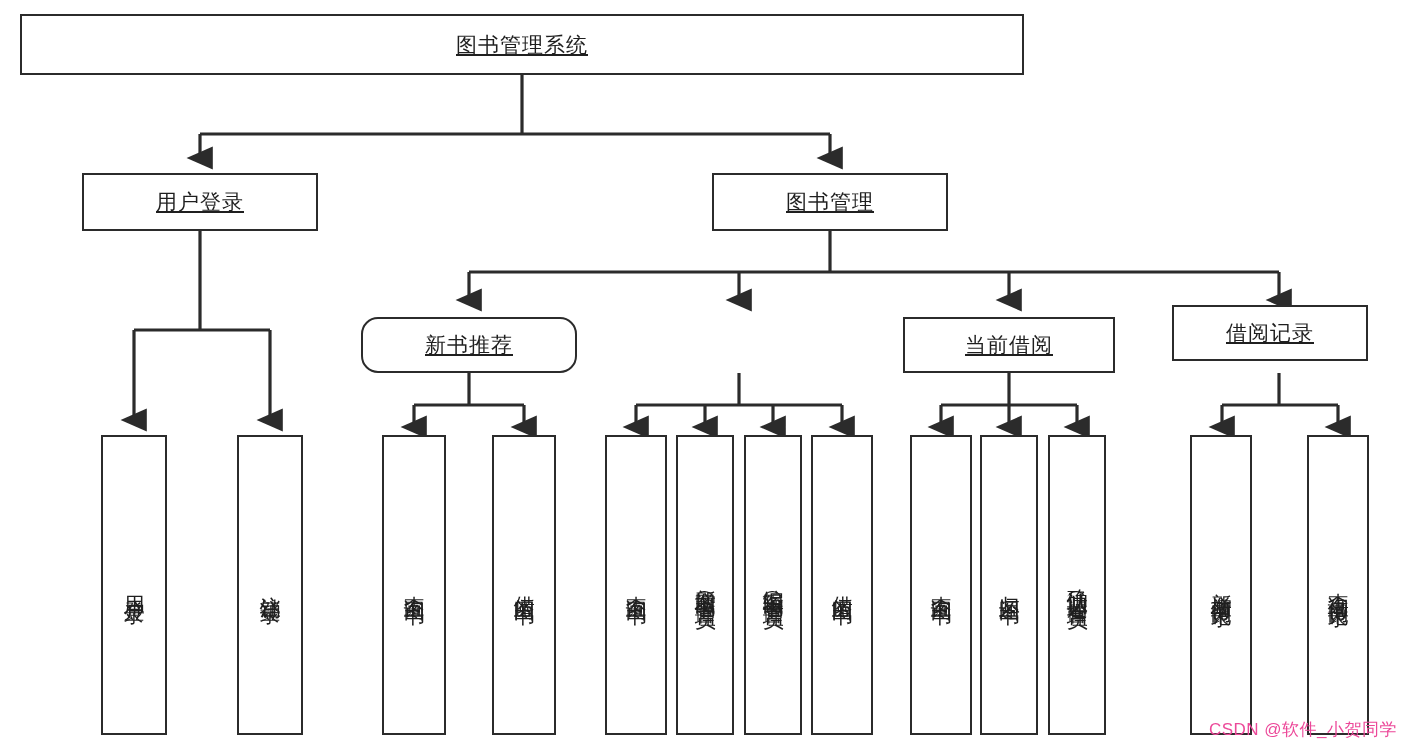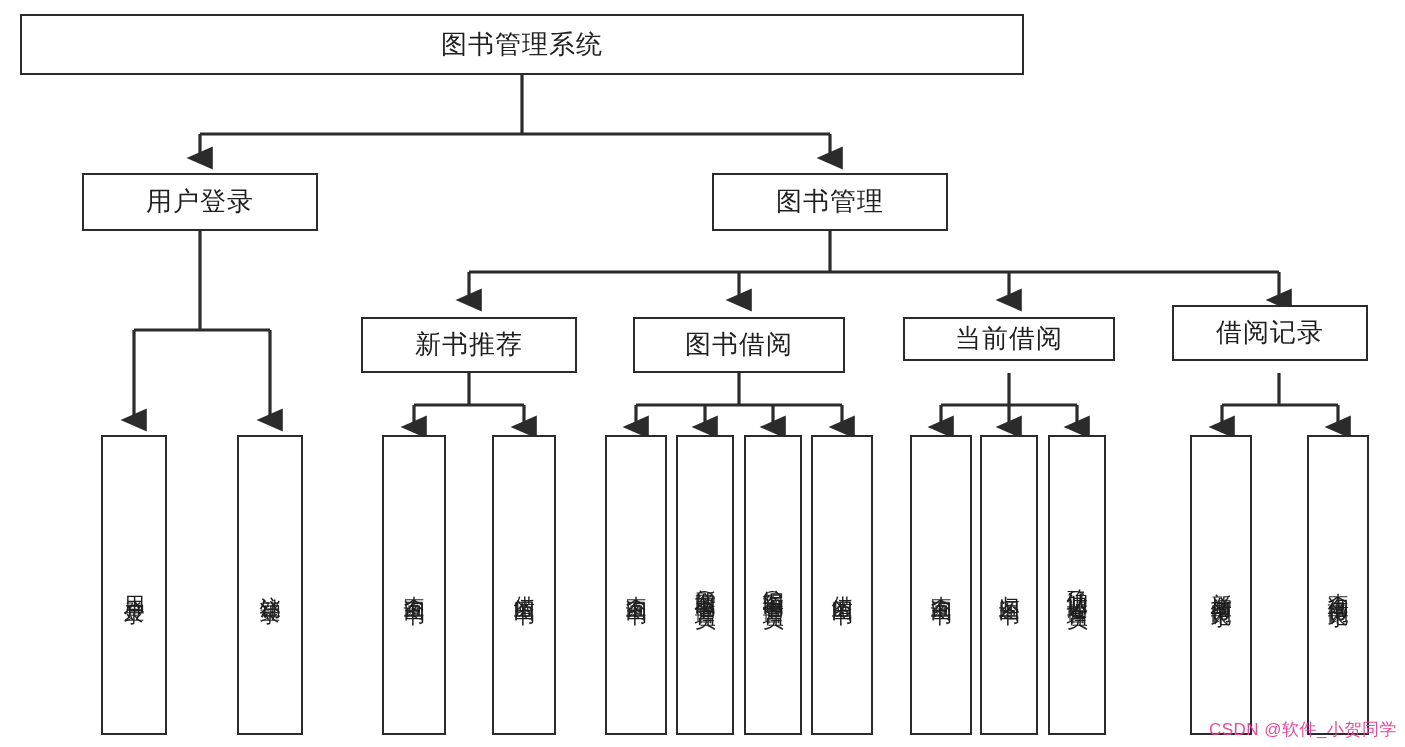--- a/index.html
+++ b/index.html
@@ -31,22 +31,23 @@
     box-sizing: border-box;
     background: #ffffff;
     border: 2px solid #2b2b2b;
     display: flex;
     align-items: center;
     justify-content: center;
     color: #1f1f1f;
     letter-spacing: 1px;
   }
   .node.h {
-    font-size: 26px;
+    font-size: 21px;
     line-height: 1.2;
+    text-decoration: underline;
   }
   .node.v {
     writing-mode: vertical-rl;
     text-orientation: upright;
     font-size: 21px;
     line-height: 1.35;
     padding: 8px 0;
     letter-spacing: 3px;
   }
   .node.v .lbl {
@@ -124,27 +125,24 @@
     <span class="lbl">图书管理系统</span>
   </div>
 
   <div class="node h" style="left:82px; top:173px; width:236px; height:58px;">
     <span class="lbl">用户登录</span>
   </div>
   <div class="node h" style="left:712px; top:173px; width:236px; height:58px;align-items:center;">
     <span class="lbl">图书管理</span>
   </div>
 
-  <div class="node h" style="left:361px; top:317px; width:216px; height:56px;">
+  <div class="node h" style="left:361px; top:317px; width:216px; height:56px;border-radius:17px;">
     <span class="lbl">新书推荐</span>
   </div>
-  <div class="node h" style="left:633px; top:317px; width:212px; height:56px;">
-    <span class="lbl">图书借阅</span>
-  </div>
-  <div class="node h" style="left:903px; top:317px; width:212px; height:44px;">
+  <div class="node h" style="left:903px; top:317px; width:212px; height:56px;">
     <span class="lbl">当前借阅</span>
   </div>
   <div class="node h" style="left:1172px; top:305px; width:196px; height:56px;">
     <span class="lbl">借阅记录</span>
   </div>
 
   <div class="node v" style="left:101px; top:435px; width:66px; height:300px;">
     <span class="lbl">用户登录</span>
   </div>
   <div class="node v" style="left:237px; top:435px; width:66px; height:300px;">

